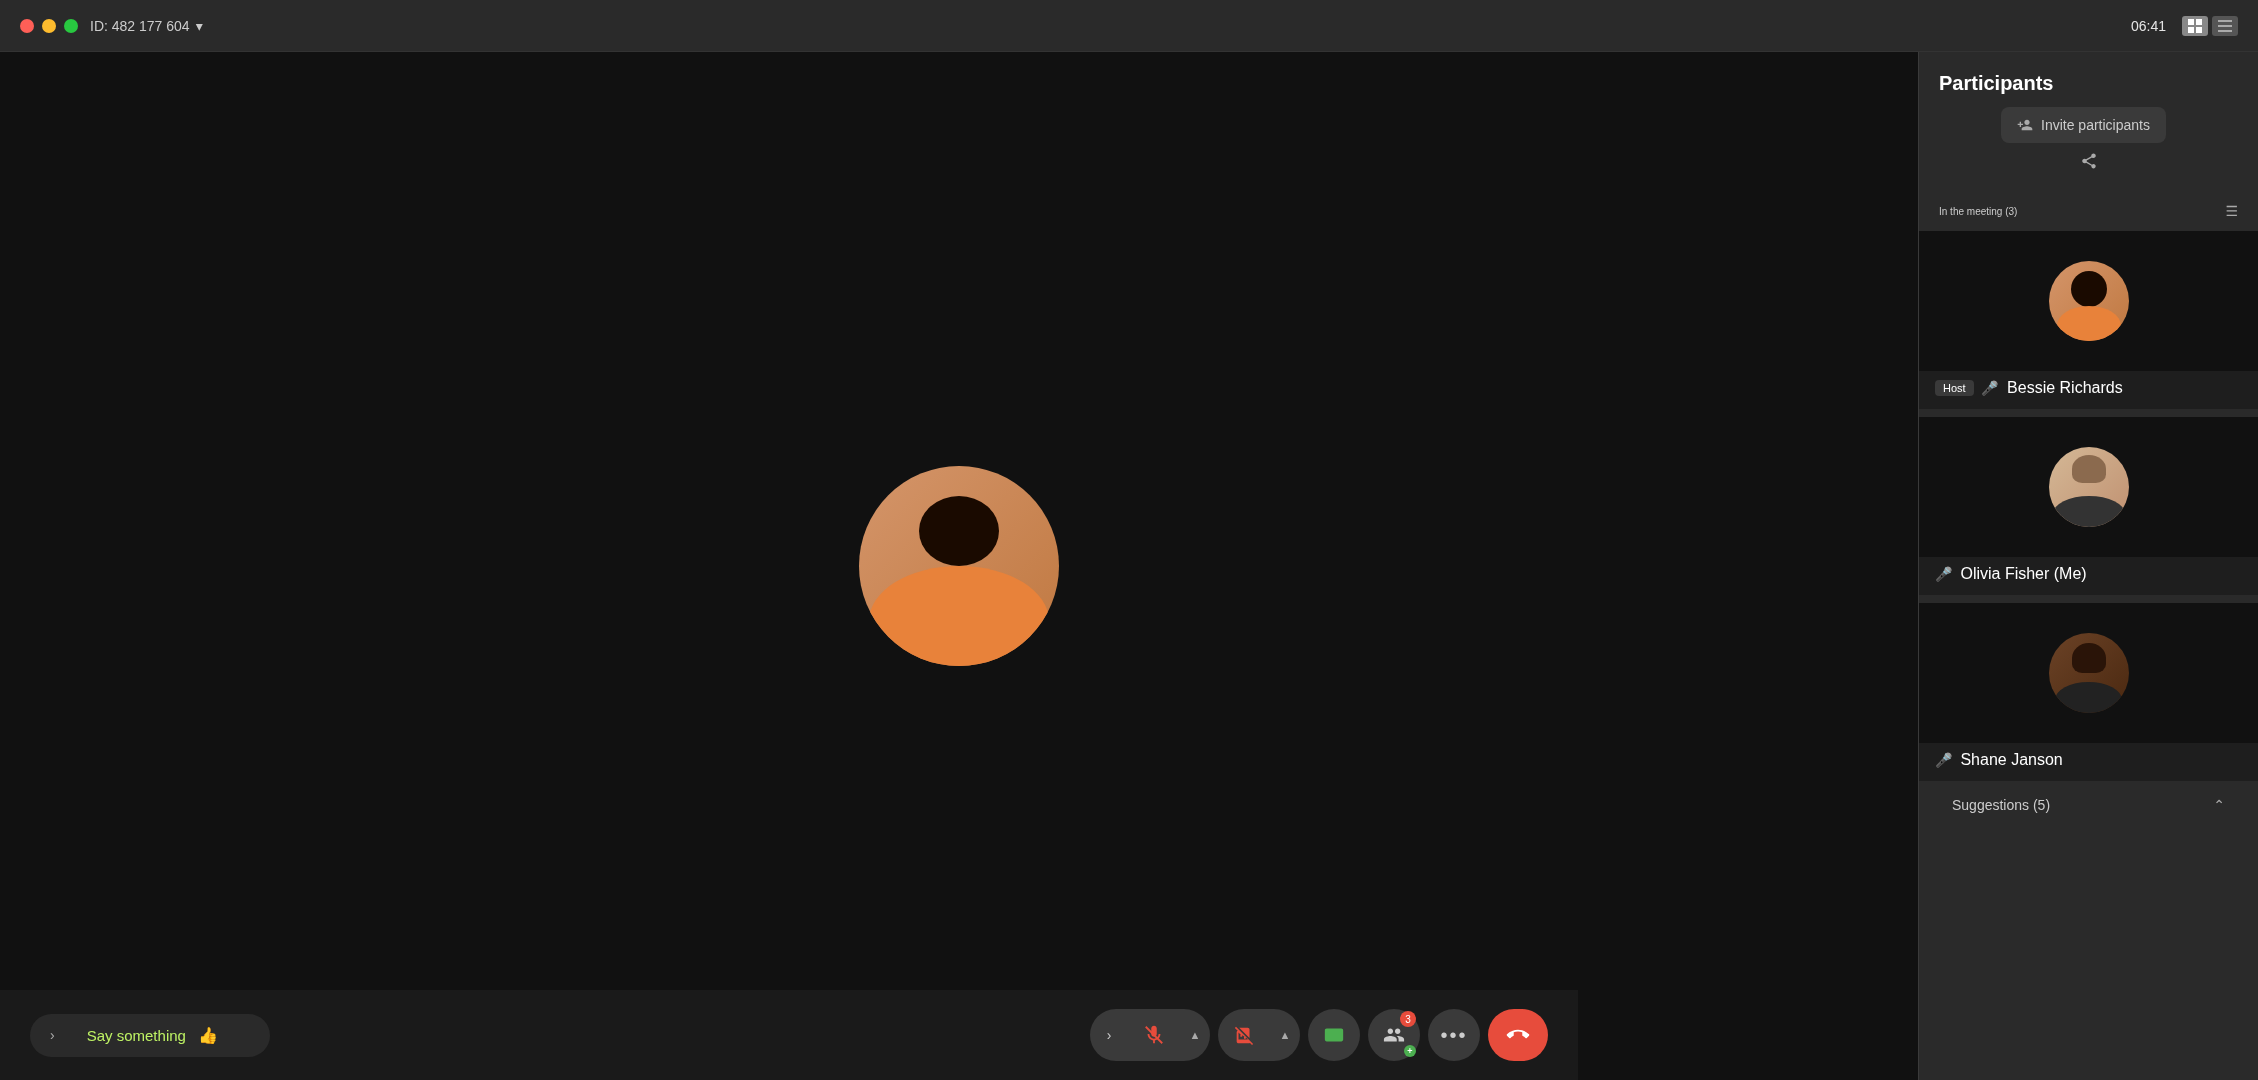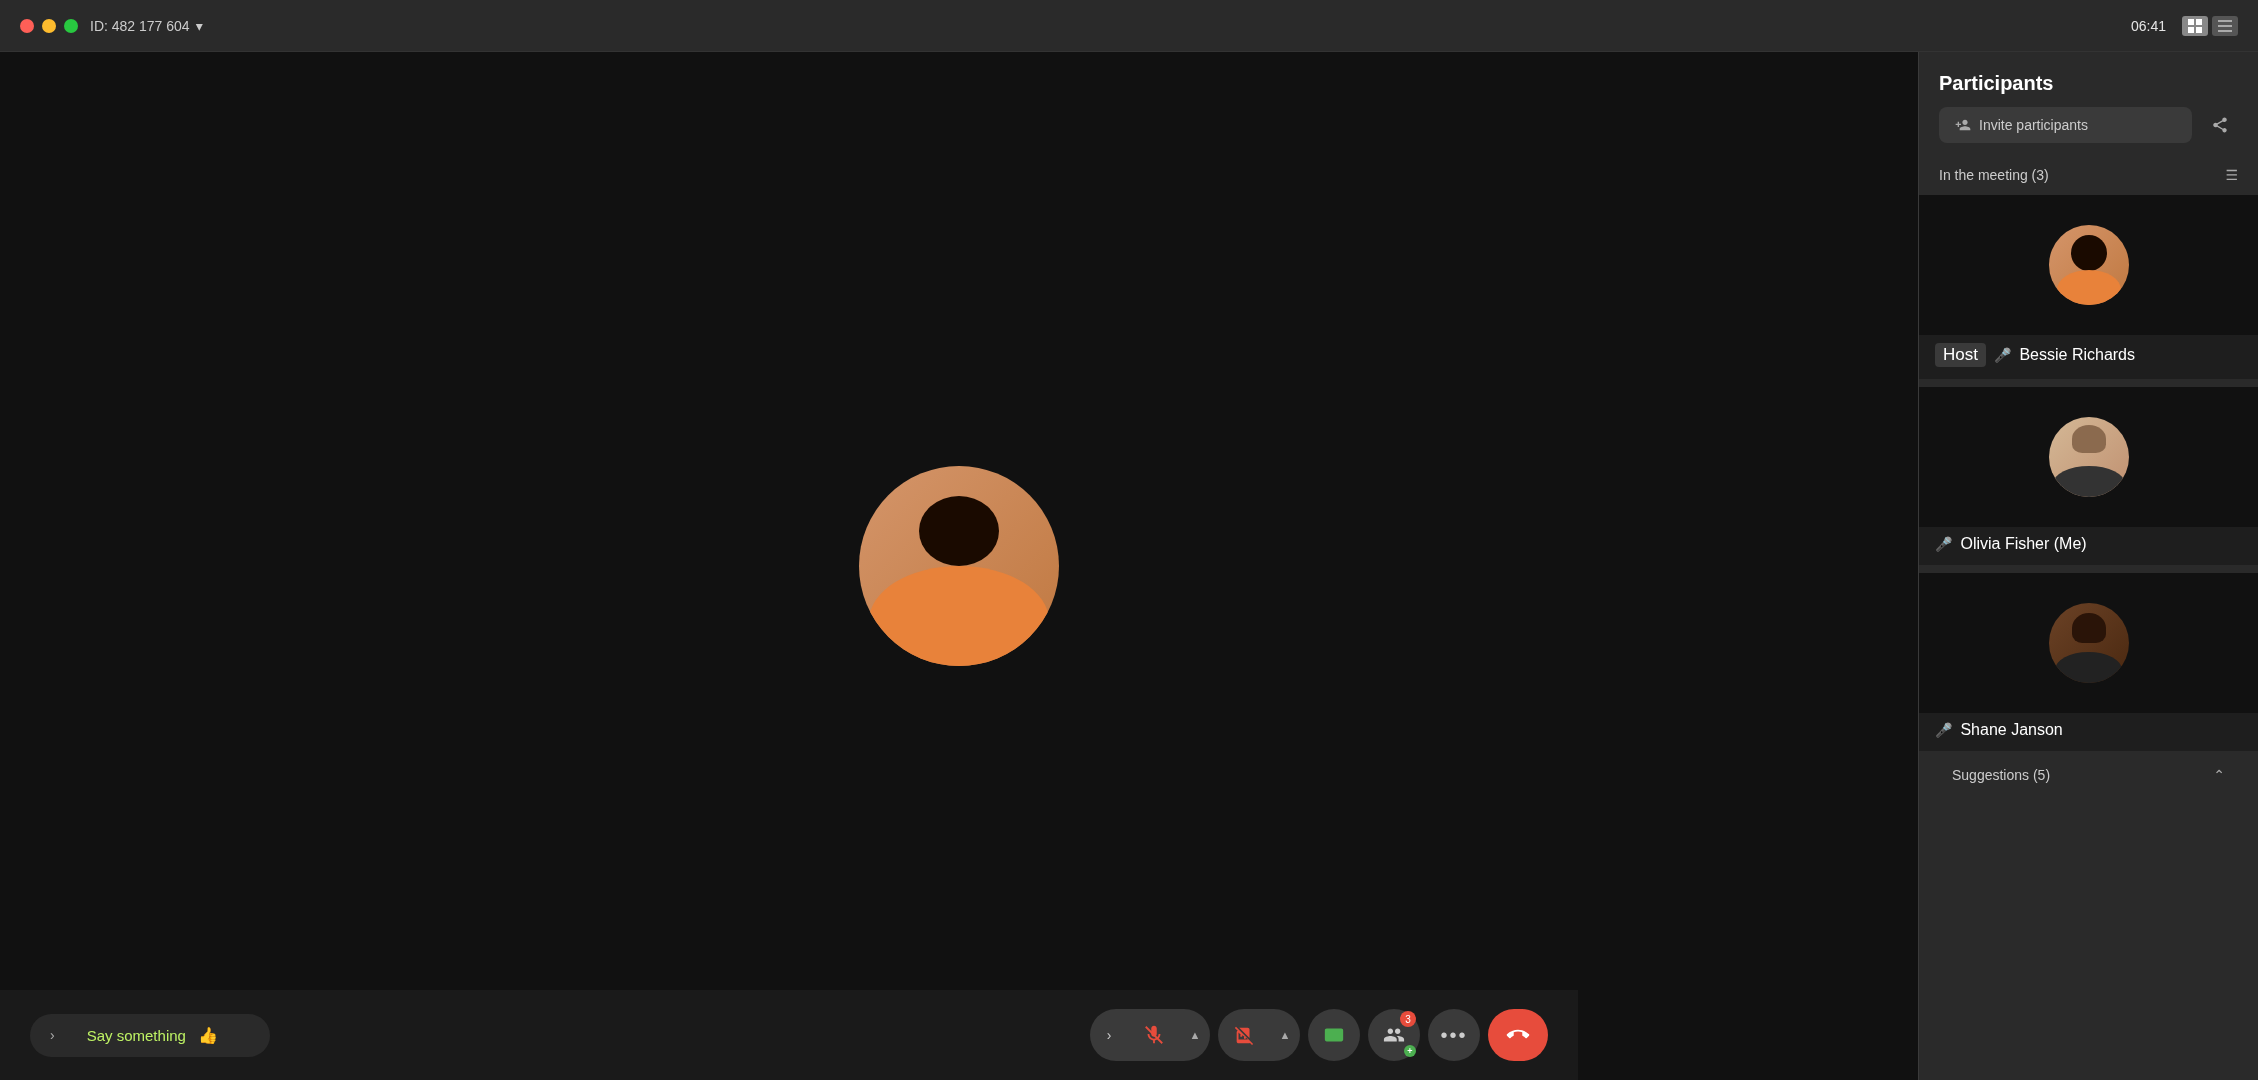--- a/index.html
+++ b/index.html
@@ -303,32 +303,33 @@
       align-items: center;
       justify-content: center;
       color: #ccc;
       cursor: pointer;
     }
 
     .invite-row {
       display: flex;
       align-items: center;
       padding: 0 20px 16px;
+      flex-direction: column;
     }
 
     .section-header {
       display: flex;
       align-items: center;
       justify-content: space-between;
       padding: 8px 20px;
     }
 
     .section-title {
       color: #ccc;
-      font-size: 14px;
+      font-size: 10px;
     }
 
     .list-icon {
       color: #aaa;
       font-size: 14px;
       cursor: pointer;
     }
 
     .participant-card {
       background: #1e1e1e;
@@ -349,21 +350,21 @@
     .participant-info {
       display: flex;
       align-items: center;
       padding: 8px 16px 0;
       gap: 8px;
     }
 
     .host-badge {
       background: #3a3a3a;
       color: #fff;
-      font-size: 17px;
+      font-size: 11px;
       padding: 2px 8px;
       border-radius: 4px;
     }
 
     .participant-name {
       color: #fff;
       font-size: 16px;
     }
 
     .mute-indicator {

